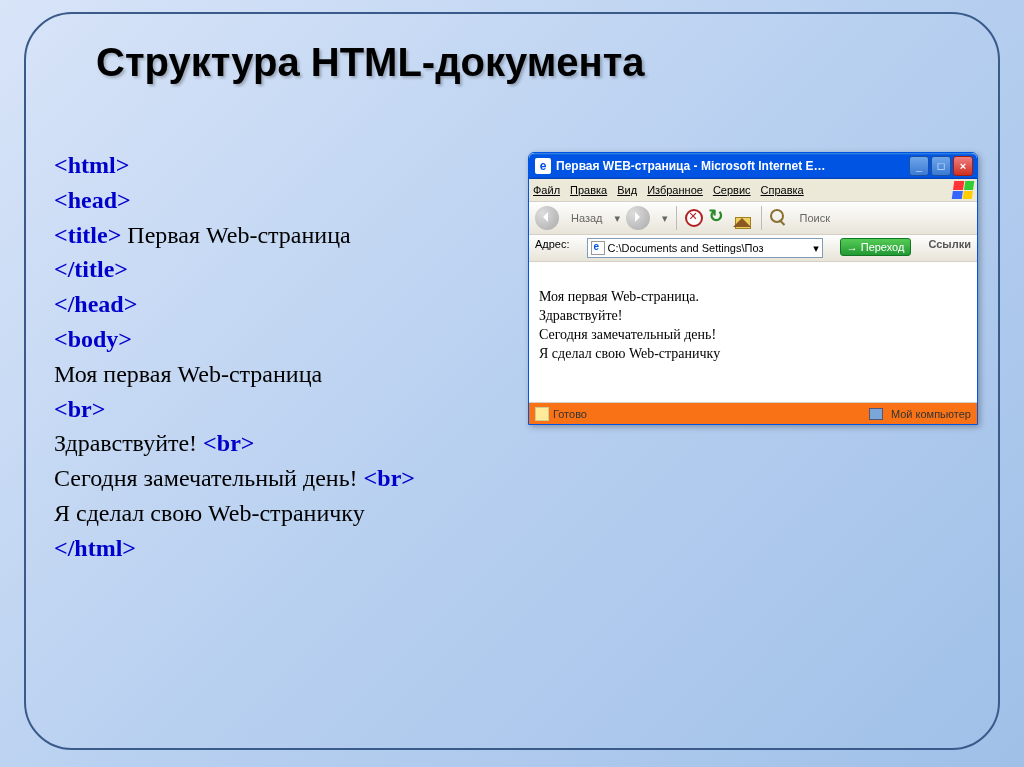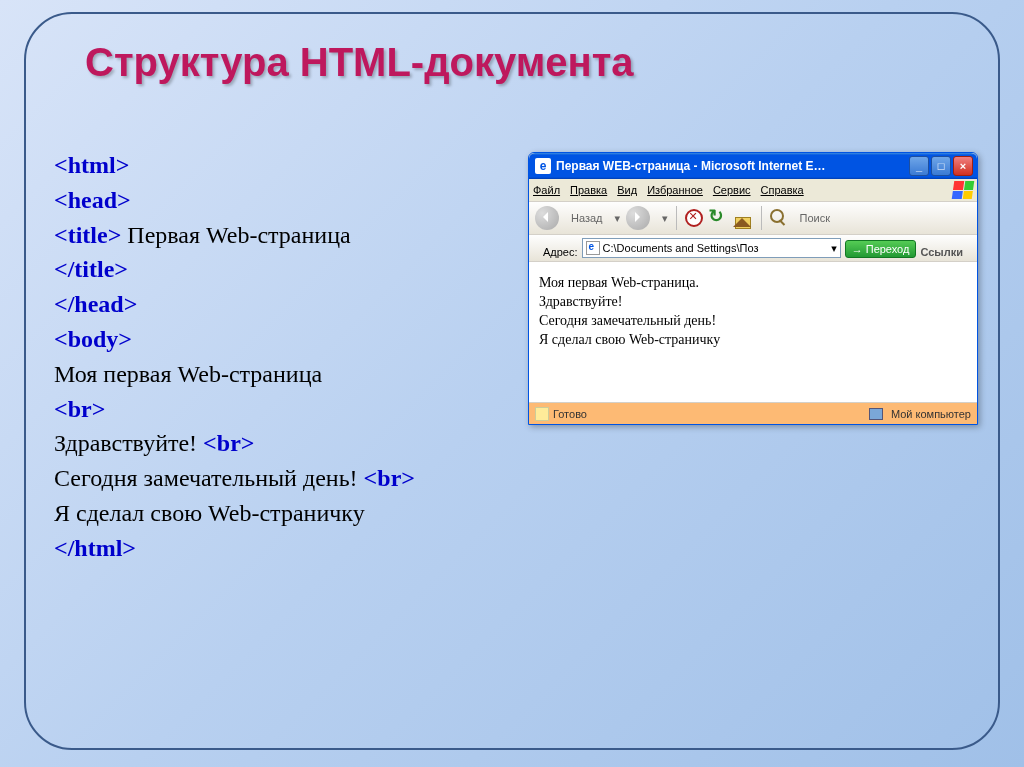--- a/index.html
+++ b/index.html
@@ -13,24 +13,24 @@
   .frame {
     position: absolute;
     left: 24px; top: 12px;
     width: 976px; height: 738px;
     border: 2px solid #3a5a8a;
     border-radius: 48px;
     background: transparent;
   }
   .slide-title {
     position: absolute;
-    left: 85px; top: 40px;
+    left: 96px; top: 40px;
     font-size: 40px;
     font-weight: bold;
-    color: #be185d;
+    color: #000000;
     font-family: Verdana, Arial, sans-serif;
     text-shadow: 2px 2px 3px rgba(0,0,0,0.25);
   }
   .code-block {
     position: absolute;
     left: 54px; top: 148px;
     width: 480px;
     font-family: 'Times New Roman', serif;
     font-size: 24px;
     line-height: 1.45;
@@ -123,49 +123,49 @@
   .refresh-icon{width:18px;height:18px;position:relative;}
   .refresh-icon::before{content:'↻';color:#2a8a2a;font-size:18px;font-weight:bold;position:absolute;top:-4px;}
   .home-icon{width:20px;height:18px;position:relative;}
   .home-icon::before{content:'';position:absolute;left:2px;top:8px;width:14px;height:10px;background:#f0d060;border:1px solid #a08020;}
   .home-icon::after{content:'';position:absolute;left:0;top:0;border:9px solid transparent;border-bottom-color:#8a5a20;}
   .search-icon{width:18px;height:18px;position:relative;}
   .search-icon::before{content:'';position:absolute;width:10px;height:10px;border:2px solid #8a7030;border-radius:50%;}
   .search-icon::after{content:'';position:absolute;width:2px;height:7px;background:#8a7030;transform:rotate(-45deg);left:11px;top:10px;}
   .addrbar {
     background: linear-gradient(#fefefe,#e8e4d8);
-    padding: 3px 14px;
-    display: flex; align-items: flex-end; gap: 4px;
+    padding: 3px 6px;
+    display: flex; align-items: flex-start; gap: 17px;
     border-bottom: 1px solid #d4d0c8;
     font-size:11px;
   }
   .addr-input {
     flex:1; background:#fff; border:1px solid #7f9db9;
     padding:1px 3px; display:flex; align-items:center; gap:3px;
     height:20px; overflow:hidden; white-space:nowrap;
   }
   .ie-doc-icon{width:14px;height:14px;background:#fff;border:1px solid #999;position:relative;}
   .ie-doc-icon::after{content:'e';color:#0054e3;font-size:10px;font-weight:bold;position:absolute;left:2px;top:-1px;}
   .go-btn{
     background:linear-gradient(#5c5,#293);
     color:#fff;padding:2px 6px;border-radius:3px;
     display:flex;align-items:center;gap:3px;font-size:11px;
     border:1px solid #172;
   }
   .go-btn::before{content:'→';font-weight:bold;}
   .links-label{color:#555;font-size:11px;font-weight:bold;}
   .content-area {
     background:#fff; min-height:140px;
-    padding:12px 10px;
+    padding:26px 10px;
     font-family:'Times New Roman',serif;
     font-size:14px; line-height:1.35;
     color:#000;
   }
   .statusbar{
-    background:#fdba74;
+    background:#f97316;
     border-top:1px solid #d4d0c8;
     padding:2px 6px;
     display:flex;align-items:center;
     font-size:11px;color:#333;
     height:22px;
   }
   .status-left{display:flex;align-items:center;gap:4px;}
   .status-icon{width:14px;height:14px;background:#ffeb99;border:1px solid #cc9;}
   .status-right{margin-left:auto;display:flex;align-items:flex-start;gap:8px;}
   .pc-icon{width:14px;height:12px;background:#7aa7d8;border:1px solid #557;}

